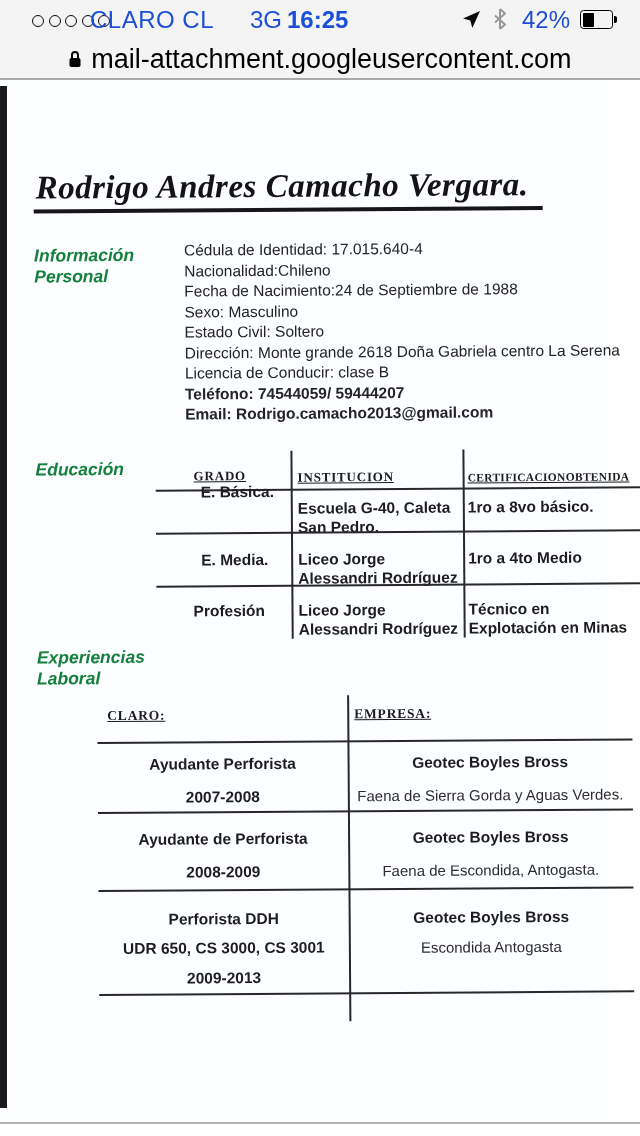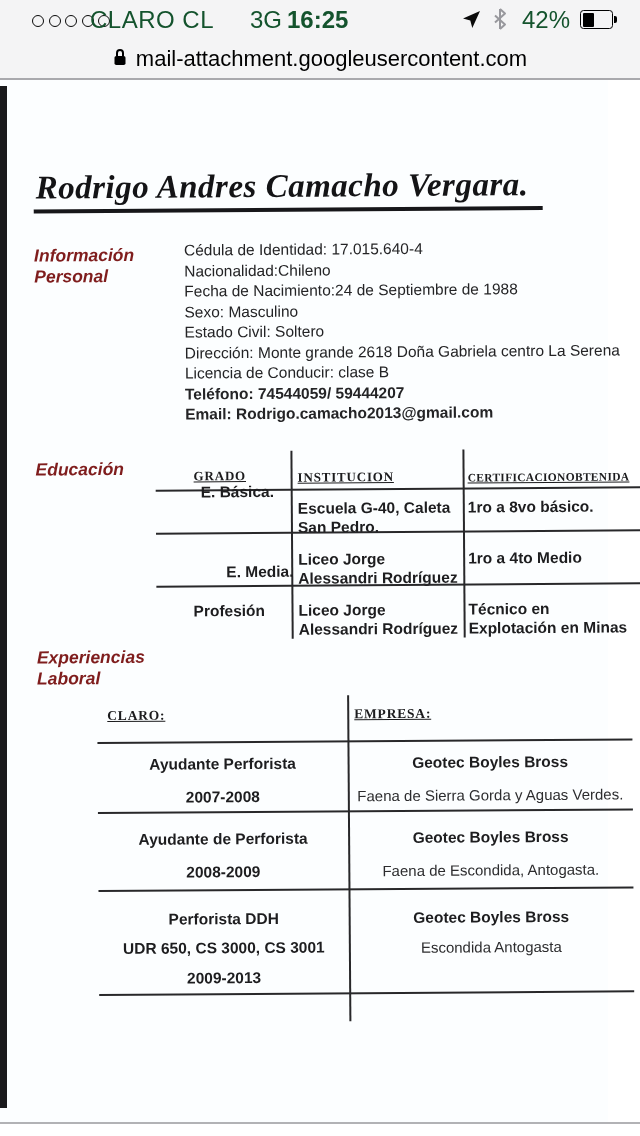--- a/index.html
+++ b/index.html
@@ -2,49 +2,49 @@
 <html><head>
 <meta charset="utf-8">
 <style>
   html,body{margin:0;padding:0;}
   body{
     width:640px;height:1136px;position:relative;background:#ffffff;
     font-family:"Liberation Sans", sans-serif;overflow:hidden;
     -webkit-font-smoothing:antialiased;
   }
   
-  .status-bar{position:absolute;left:0;top:0;width:640px;height:40px;background:#f4f4f5;color:#14532d;}
+  .status-bar{position:absolute;left:0;top:0;width:640px;height:40px;background:#f4f4f5;color:#1d4ed8;}
   .signal-dots{position:absolute;left:32px;top:15px;display:flex;gap:4.5px;}
   .signal-dots .dot{width:10px;height:10px;border:1.6px solid #0a0a0a;border-radius:50%;background:transparent;}
   .carrier{position:absolute;left:90px;top:6px;font-size:24px;letter-spacing:.5px;}
   .network{position:absolute;left:250px;top:6px;font-size:24px;}
   .clock{position:absolute;left:287px;top:6px;font-size:24px;font-weight:bold;}
   .loc-arrow{position:absolute;left:462px;top:10px;}
   .bt-icon{position:absolute;left:493px;top:8px;}
   .battery-pct{position:absolute;left:522px;top:6px;font-size:24px;}
   .battery{position:absolute;left:580px;top:10px;width:33px;height:19px;border:1.7px solid #000;border-radius:3.5px;box-sizing:border-box;}
   .battery .fill{position:absolute;left:1.5px;top:1.5px;bottom:1.5px;width:11px;background:#000;border-radius:1px;}
   .battery .nub{position:absolute;right:-4.5px;top:5px;width:3px;height:7px;background:#000;border-radius:0 2px 2px 0;}
   .url-bar{
     position:absolute;left:0;top:40px;width:640px;height:38px;background:#f4f4f5;
     border-bottom:2px solid #a9a9ad;box-sizing:content-box;
     display:flex;align-items:center;justify-content:center;gap:9px;
-    font-size:22px;color:#000;
+    font-size:27px;color:#000;
   }
   
   .page{position:absolute;left:0;top:80px;width:608px;height:1042px;background:#fcfeff;}
   .scan-edge{position:absolute;left:0;top:6px;width:7px;height:1022px;background:#1a1a1c;}
   .doc{position:absolute;left:0;top:0;width:640px;height:1042px;transform:rotate(-0.4deg);transform-origin:40% 30%;color:#222;}
   .doc-title{
     position:absolute;left:35px;top:88px;margin:0;
     font-family:"Liberation Serif", serif;font-style:italic;font-weight:bold;
     font-size:33px;color:#141416;letter-spacing:.5px;
     border-bottom:4px solid #17171a;padding:0 14px 3px 2px;display:inline-block;white-space:nowrap;
   }
-  .side-label{position:absolute;left:35px;font-weight:bold;font-style:italic;font-size:17.5px;line-height:21px;color:#7f1d1d;}
+  .side-label{position:absolute;left:35px;font-weight:bold;font-style:italic;font-size:17.5px;line-height:21px;color:#15803d;}
   .p-lines{position:absolute;left:185px;top:160px;font-size:15.5px;line-height:20.5px;color:#242426;}
   .p-lines .ln{white-space:nowrap;}
   .p-lines .bold{font-weight:bold;}
   .tline{position:absolute;background:#28282a;}
   .th-serif{
     position:absolute;font-family:"Liberation Serif", serif;font-weight:bold;
     text-decoration:underline;letter-spacing:.8px;color:#1c1c1e;white-space:nowrap;
   }
   .cell{position:absolute;font-weight:bold;font-size:15.5px;line-height:19px;color:#1d1d1f;}
   .xc{text-align:center;}
@@ -124,21 +124,21 @@
     <div class="th-serif" style="left:467px;top:393px;font-size:11.5px;letter-spacing:.3px;">CERTIFICACIONOBTENIDA</div>
 
     <div class="tline" style="left:155px;top:409px;width:485px;height:1.6px;"></div>
 
     <div class="cell" style="left:200px;top:402px;">E. Básica.</div>
     <div class="cell" style="left:297px;top:419px;width:162px;">Escuela G-40, Caleta San Pedro.</div>
     <div class="cell" style="left:467px;top:419px;width:172px;">1ro a 8vo básico.</div>
 
     <div class="tline" style="left:155px;top:452px;width:485px;height:1.6px;"></div>
 
-    <div class="cell" style="left:200px;top:482px;margin-left:25px;">E. Media.</div>
+    <div class="cell" style="left:200px;top:470px;">E. Media.</div>
     <div class="cell" style="left:297px;top:470px;width:162px;">Liceo Jorge Alessandri Rodríguez</div>
     <div class="cell" style="left:467px;top:470px;width:172px;">1ro a 4to Medio</div>
 
     <div class="tline" style="left:155px;top:505px;width:485px;height:1.6px;"></div>
 
     <div class="cell" style="left:192px;top:521px;">Profesión</div>
     <div class="cell" style="left:297px;top:521px;width:162px;">Liceo Jorge Alessandri Rodríguez</div>
     <div class="cell" style="left:467px;top:521px;width:172px;">Técnico en Explotación en Minas</div>
 
     <div class="side-label" style="top:566px;">

